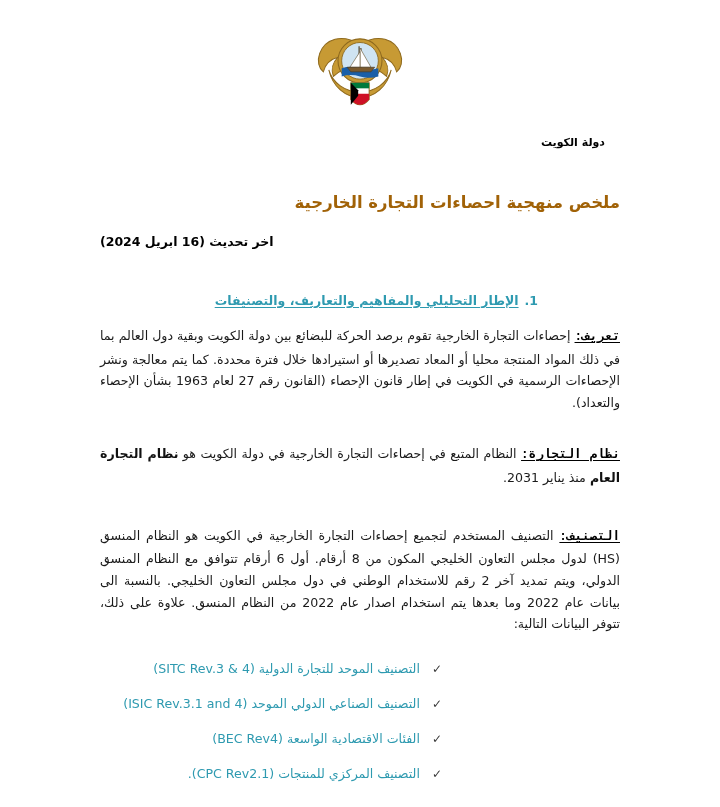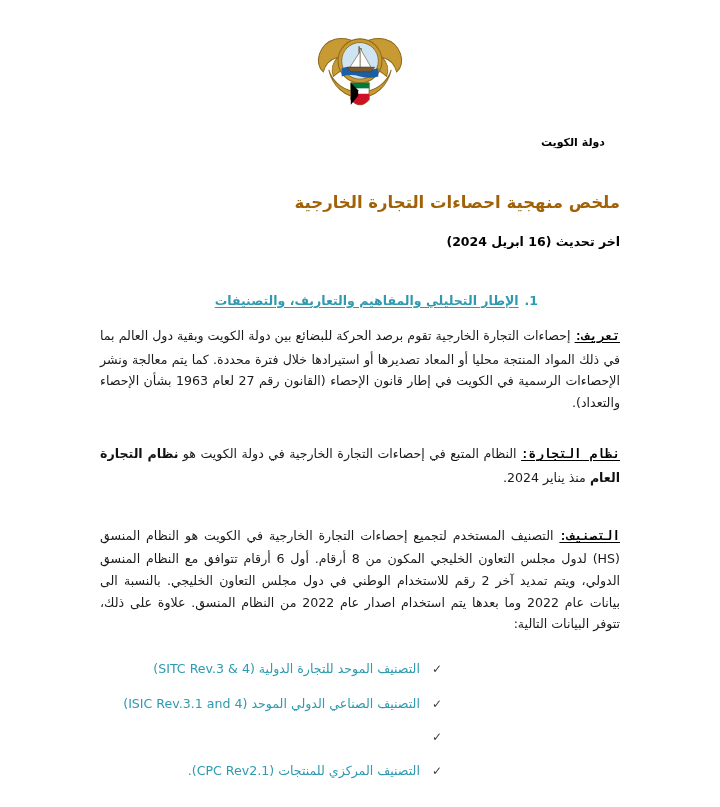--- a/index.html
+++ b/index.html
@@ -59,21 +59,21 @@
     margin-top: 42px;
     text-align: right;
     padding-right: 0;
     font-weight: bold;
     font-size: 16.5px;
     color: #a16207;
     letter-spacing: -0.2px;
   }
   .doc-date {
     margin-top: 22px;
-    text-align: right;
+    text-align: left;
     font-weight: bold;
     font-size: 12.5px;
     color: #000000;
   }
 
   
   .section-heading {
     margin-top: 44px;
     display: flex;
     flex-direction: row;
@@ -184,38 +184,39 @@
   <div class="section-heading">
     <span class="section-num">1.</span>
     <span class="section-title">الإطار التحليلي والمفاهيم والتعاريف، والتصنيفات</span>
   </div>
 
   <p class="para first">
     <span class="lead">تعريف:</span><span> إحصاءات التجارة الخارجية تقوم برصد الحركة للبضائع بين دولة الكويت وبقية دول العالم بما في ذلك المواد المنتجة محليا أو المعاد تصديرها أو استيرادها خلال فترة محددة. كما يتم معالجة ونشر الإحصاءات الرسمية في الكويت في إطار قانون الإحصاء (القانون رقم 27 لعام 1963 بشأن الإحصاء والتعداد).</span>
   </p>
 
   <p class="para second">
-    <span class="lead">نظام التجارة:</span><span> النظام المتبع في إحصاءات التجارة الخارجية في دولة الكويت هو </span><b class="em">نظام التجارة العام</b><span> منذ يناير 2024.</span>
+    <span class="lead">نظام التجارة:</span><span> النظام المتبع في إحصاءات التجارة الخارجية في دولة الكويت هو </span><b class="em">نظام التجارة العام</b><span> منذ يناير 2031.</span>
   </p>
 
   <p class="para third">
     <span class="lead">التصنيف:</span><span> التصنيف المستخدم لتجميع إحصاءات التجارة الخارجية في الكويت هو النظام المنسق (HS) لدول مجلس التعاون الخليجي المكون من 8 أرقام. أول 6 أرقام تتوافق مع النظام المنسق الدولي، ويتم تمديد آخر 2 رقم للاستخدام الوطني في دول مجلس التعاون الخليجي. بالنسبة الى بيانات عام 2022 وما بعدها يتم استخدام اصدار عام 2022 من النظام المنسق. علاوة على ذلك، تتوفر البيانات التالية:</span>
   </p>
 
   <ul class="check-list">
     <li class="check-item">
       <span class="check-mark">✓</span>
       <span class="check-label">التصنيف الموحد للتجارة الدولية (SITC Rev.3 &amp; 4)</span>
     </li>
     <li class="check-item">
       <span class="check-mark">✓</span>
       <span class="check-label">التصنيف الصناعي الدولي الموحد (ISIC Rev.3.1 and 4)</span>
     </li>
     <li class="check-item">
       <span class="check-mark">✓</span>
+      <span class="check-label">الفئات الاقتصادية الواسعة (BEC Rev4)</span>
     </li>
     <li class="check-item">
       <span class="check-mark">✓</span>
       <span class="check-label">التصنيف المركزي للمنتجات (CPC Rev2.1).</span>
     </li>
   </ul>
 
 </div>
 
 </body></html>

